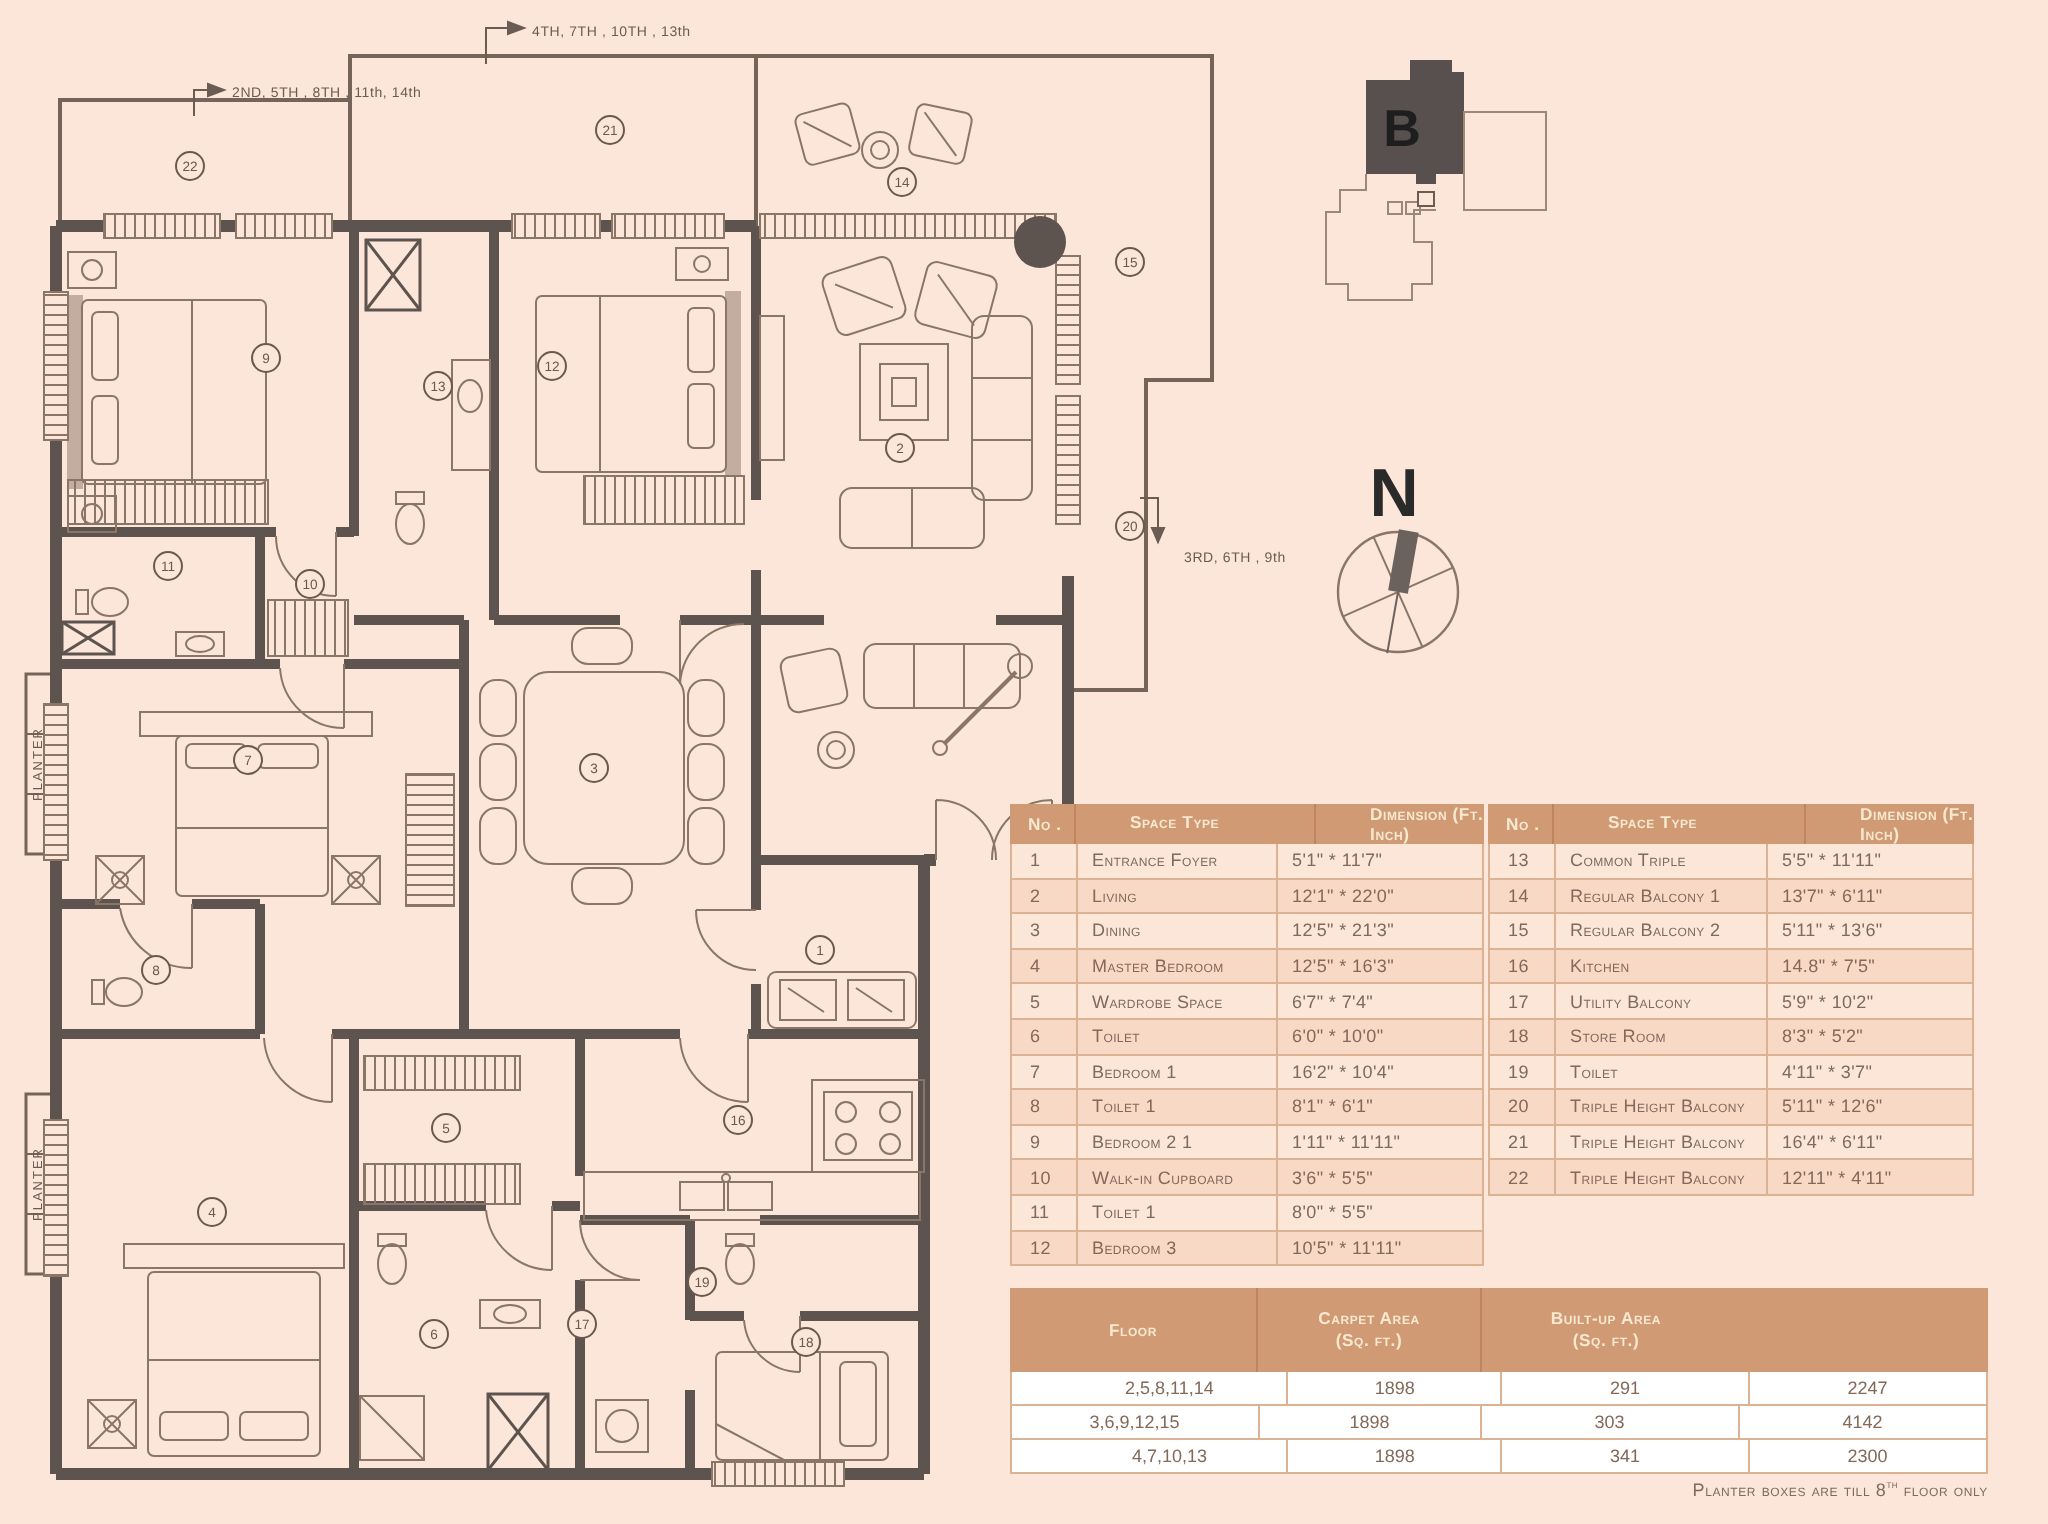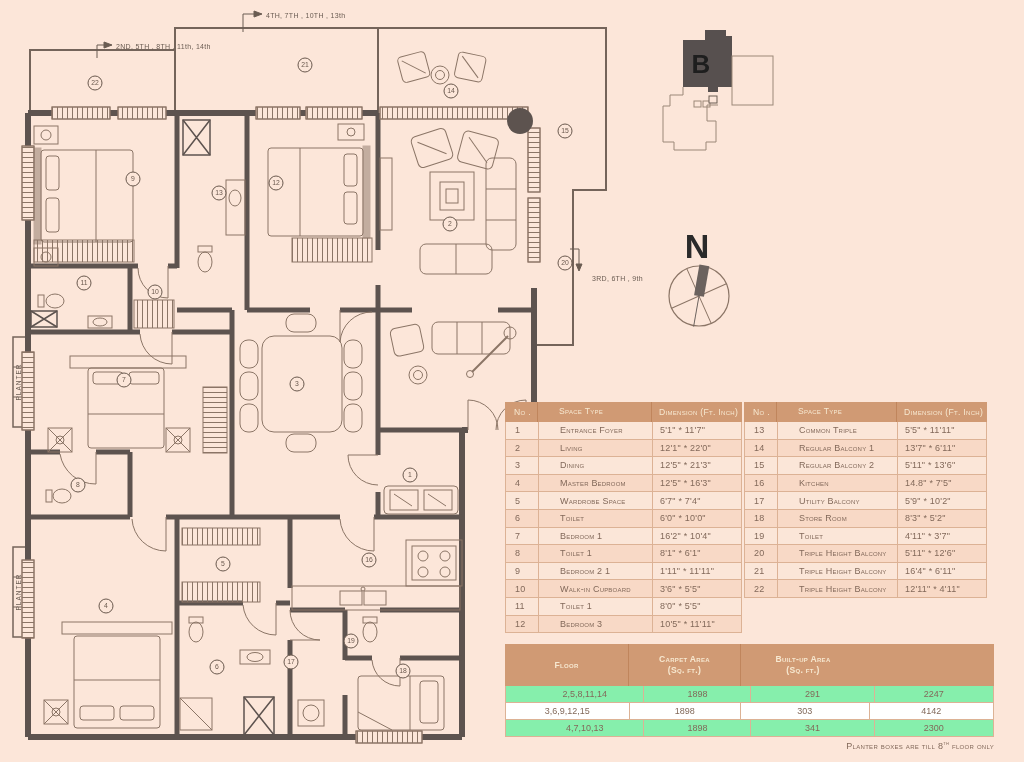--- a/index.html
+++ b/index.html
@@ -5,43 +5,43 @@
   html,body{margin:0;padding:0;background:#fce6d9;}
   .canvas{position:relative;width:1024px;height:762px;background:#fce6d9;
           font-family:"Liberation Sans",sans-serif;overflow:hidden;}
   #plan-svg{position:absolute;left:0;top:0;}
 
   
   .space-table{position:absolute;font-variant:small-caps;}
   #space-table-1{left:505px;top:402px;width:237px;}
   #space-table-2{left:744px;top:402px;width:243px;}
   .sthead{display:flex;background:#d09a74;color:#f7e8d0;height:20px;
-          font-size:8.6px;font-weight:normal;letter-spacing:.3px;align-items:center;box-sizing:border-box;}
+          font-size:8.6px;font-weight:bold;letter-spacing:.3px;align-items:center;box-sizing:border-box;gap:20px;}
   .sthead .c-no{border-right:1px solid #c0855c;}
   .sthead .c-type{border-right:1px solid #c0855c;}
   .srow{display:flex;border:1px solid #dcb295;border-top:none;min-height:17.6px;
         font-size:9px;color:#82695a;letter-spacing:.2px;box-sizing:border-box;align-items:center;}
   .srow.light{background:#fbe6d8;} .srow.dark{background:#f8d9c6;}
   .c-no{width:33px;padding-left:9px;box-sizing:border-box;flex:none;align-self:stretch;display:flex;align-items:center;}
   .srow .c-no{border-right:1px solid #dcb295;}
-  .c-type{width:100px;padding-left:7px;box-sizing:border-box;flex:none;align-self:stretch;display:flex;align-items:center;line-height:1.12;margin-left:14px;}
+  .c-type{width:100px;padding-left:7px;box-sizing:border-box;flex:none;align-self:stretch;display:flex;align-items:center;line-height:1.12;}
   .srow .c-type{border-right:1px solid #dcb295;}
   #space-table-2 .c-type{width:106px;}
   .c-dim{flex:1;padding-left:7px;box-sizing:border-box;display:flex;align-items:center;}
 
   
   .area-table{position:absolute;left:505px;top:644px;width:489px;font-variant:small-caps;}
   .ahead{display:flex;background:#d09a74;color:#f7e8d0;height:42px;font-size:8.6px;
          font-weight:bold;letter-spacing:.3px;text-align:center;}
   .ahead .ac{display:flex;flex-direction:column;justify-content:center;box-sizing:border-box;line-height:1.25;}
   .ac0{width:124px;} .ac1{width:112px;} .ac2{width:129px;} .ac3{width:124px;}
   .ahead .ac0,.ahead .ac1,.ahead .ac2{border-right:1px solid #c0855c;}
   .arow{display:flex;height:17px;font-size:9px;color:#82695a;text-align:center;
         border:1px solid #dcb295;border-top:none;box-sizing:border-box;}
-  .arow.light{background:#86efac;padding-left:20px;} .arow.dark{background:#ffffff;}
+  .arow.light{background:#ffffff;padding-left:20px;} .arow.dark{background:#ffffff;}
   .arow .ac{display:flex;align-items:center;justify-content:center;box-sizing:border-box;}
   .arow .ac0,.arow .ac1,.arow .ac2{border-right:1px solid #dcb295;}
 
   .footer-note{position:absolute;left:505px;top:740px;width:489px;text-align:right;
                font-size:9px;color:#82695a;font-variant:small-caps;letter-spacing:.3px;}
   .footer-note sup{font-size:6px;}
 </style>
 </head>
 <body>
 

